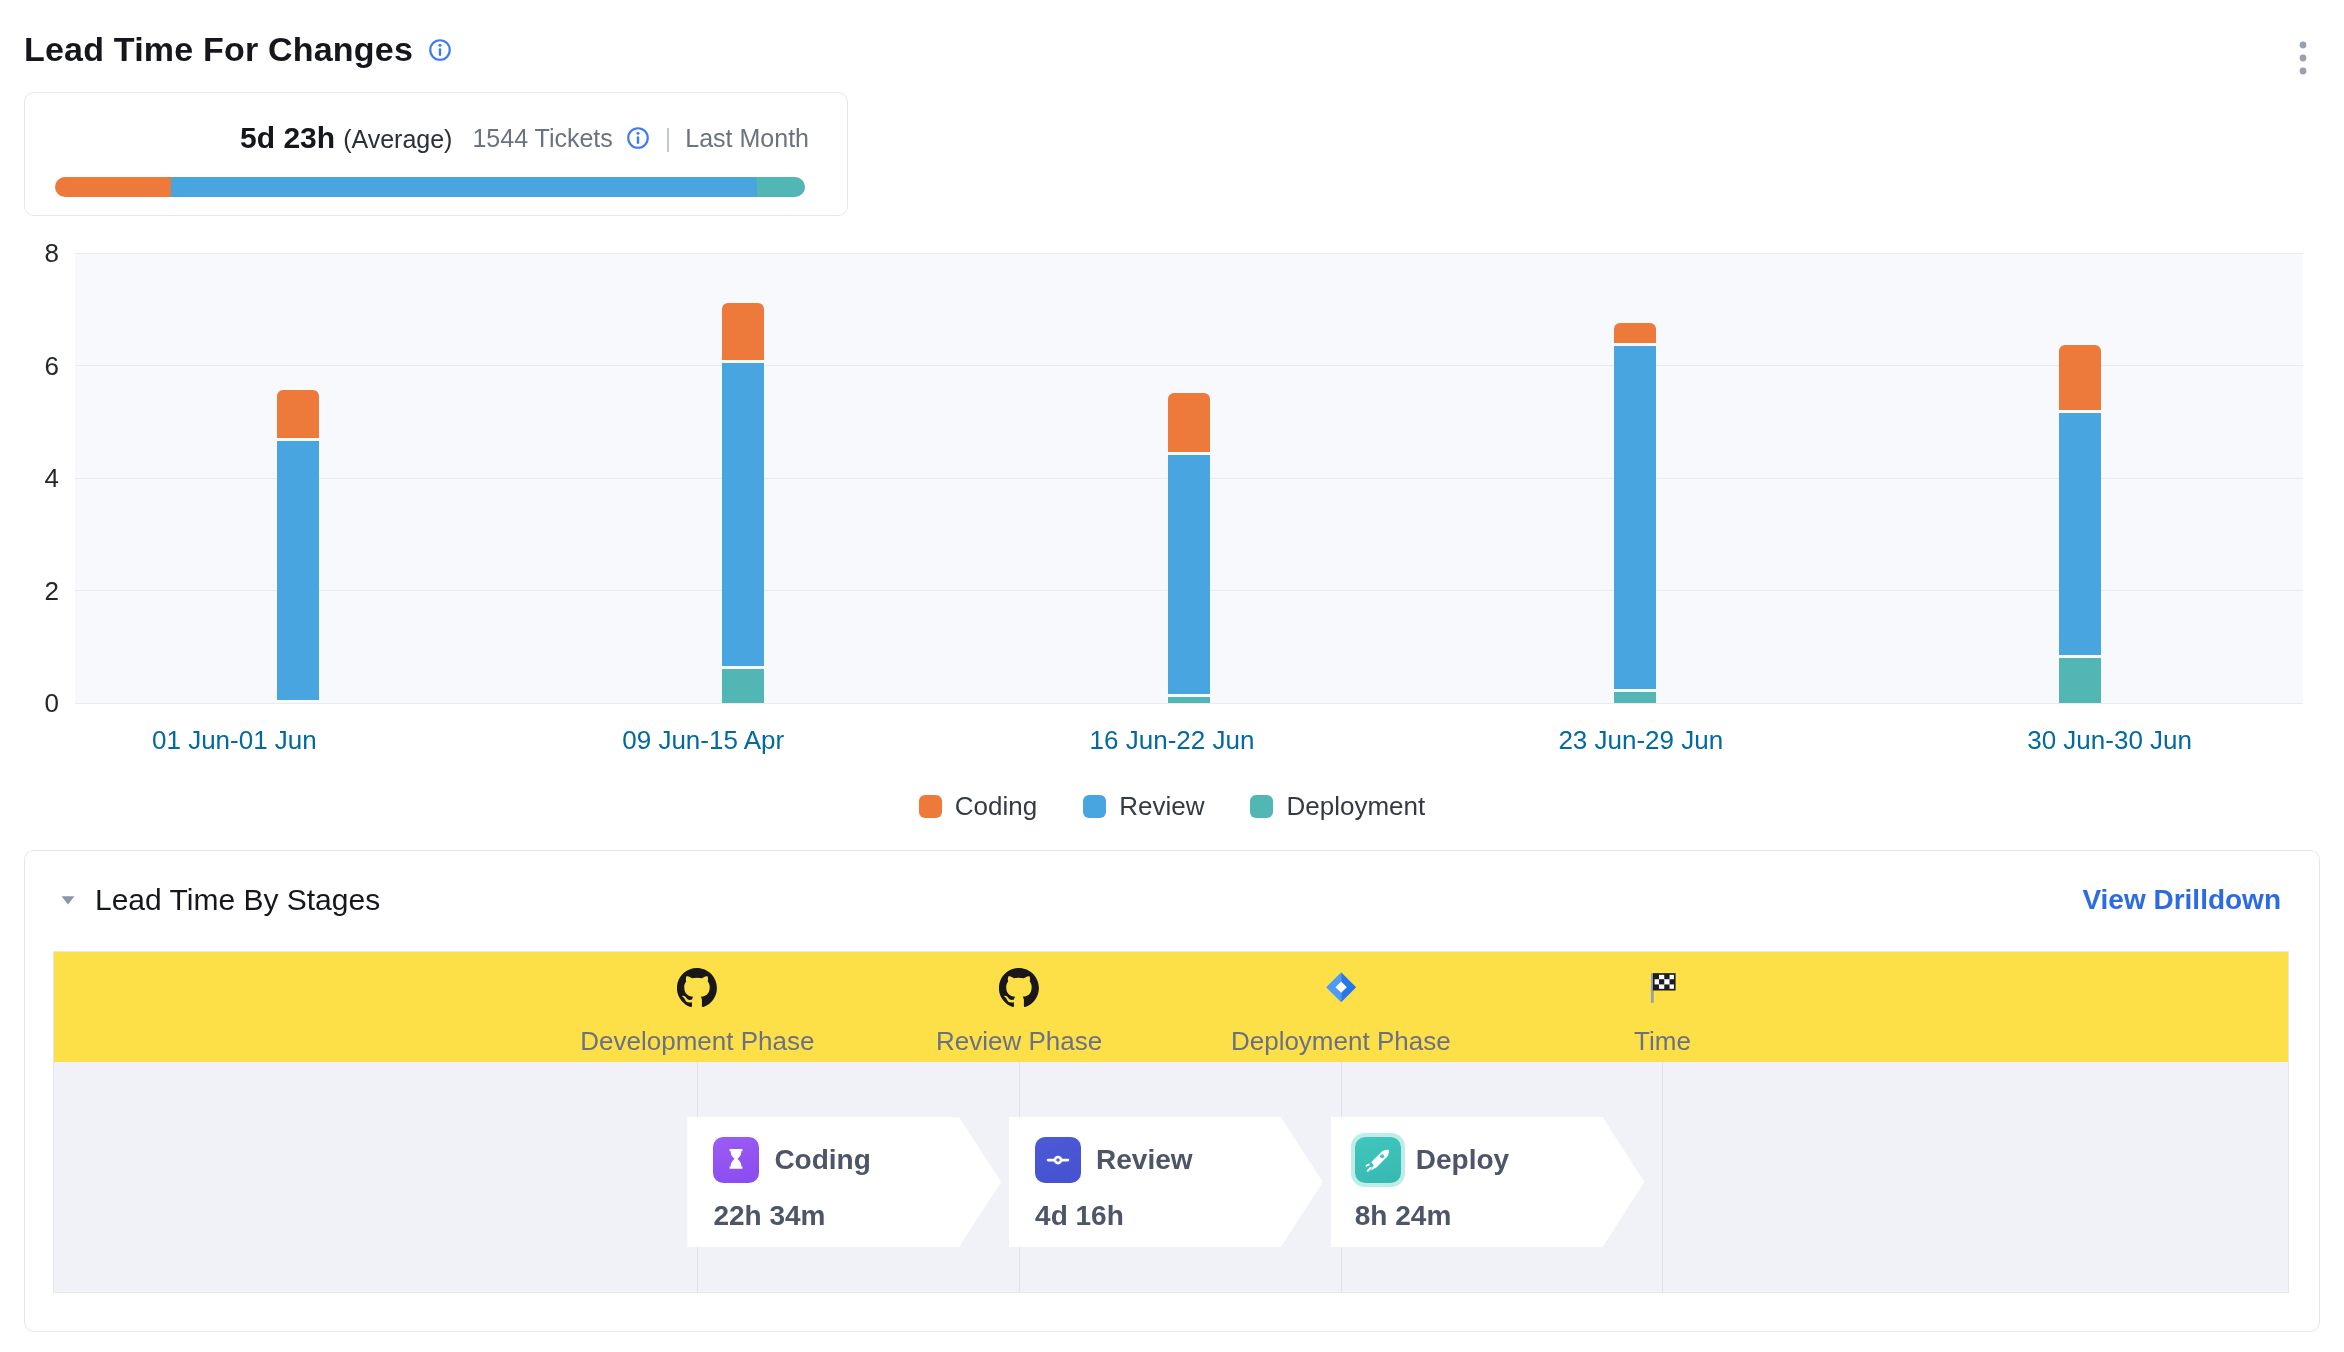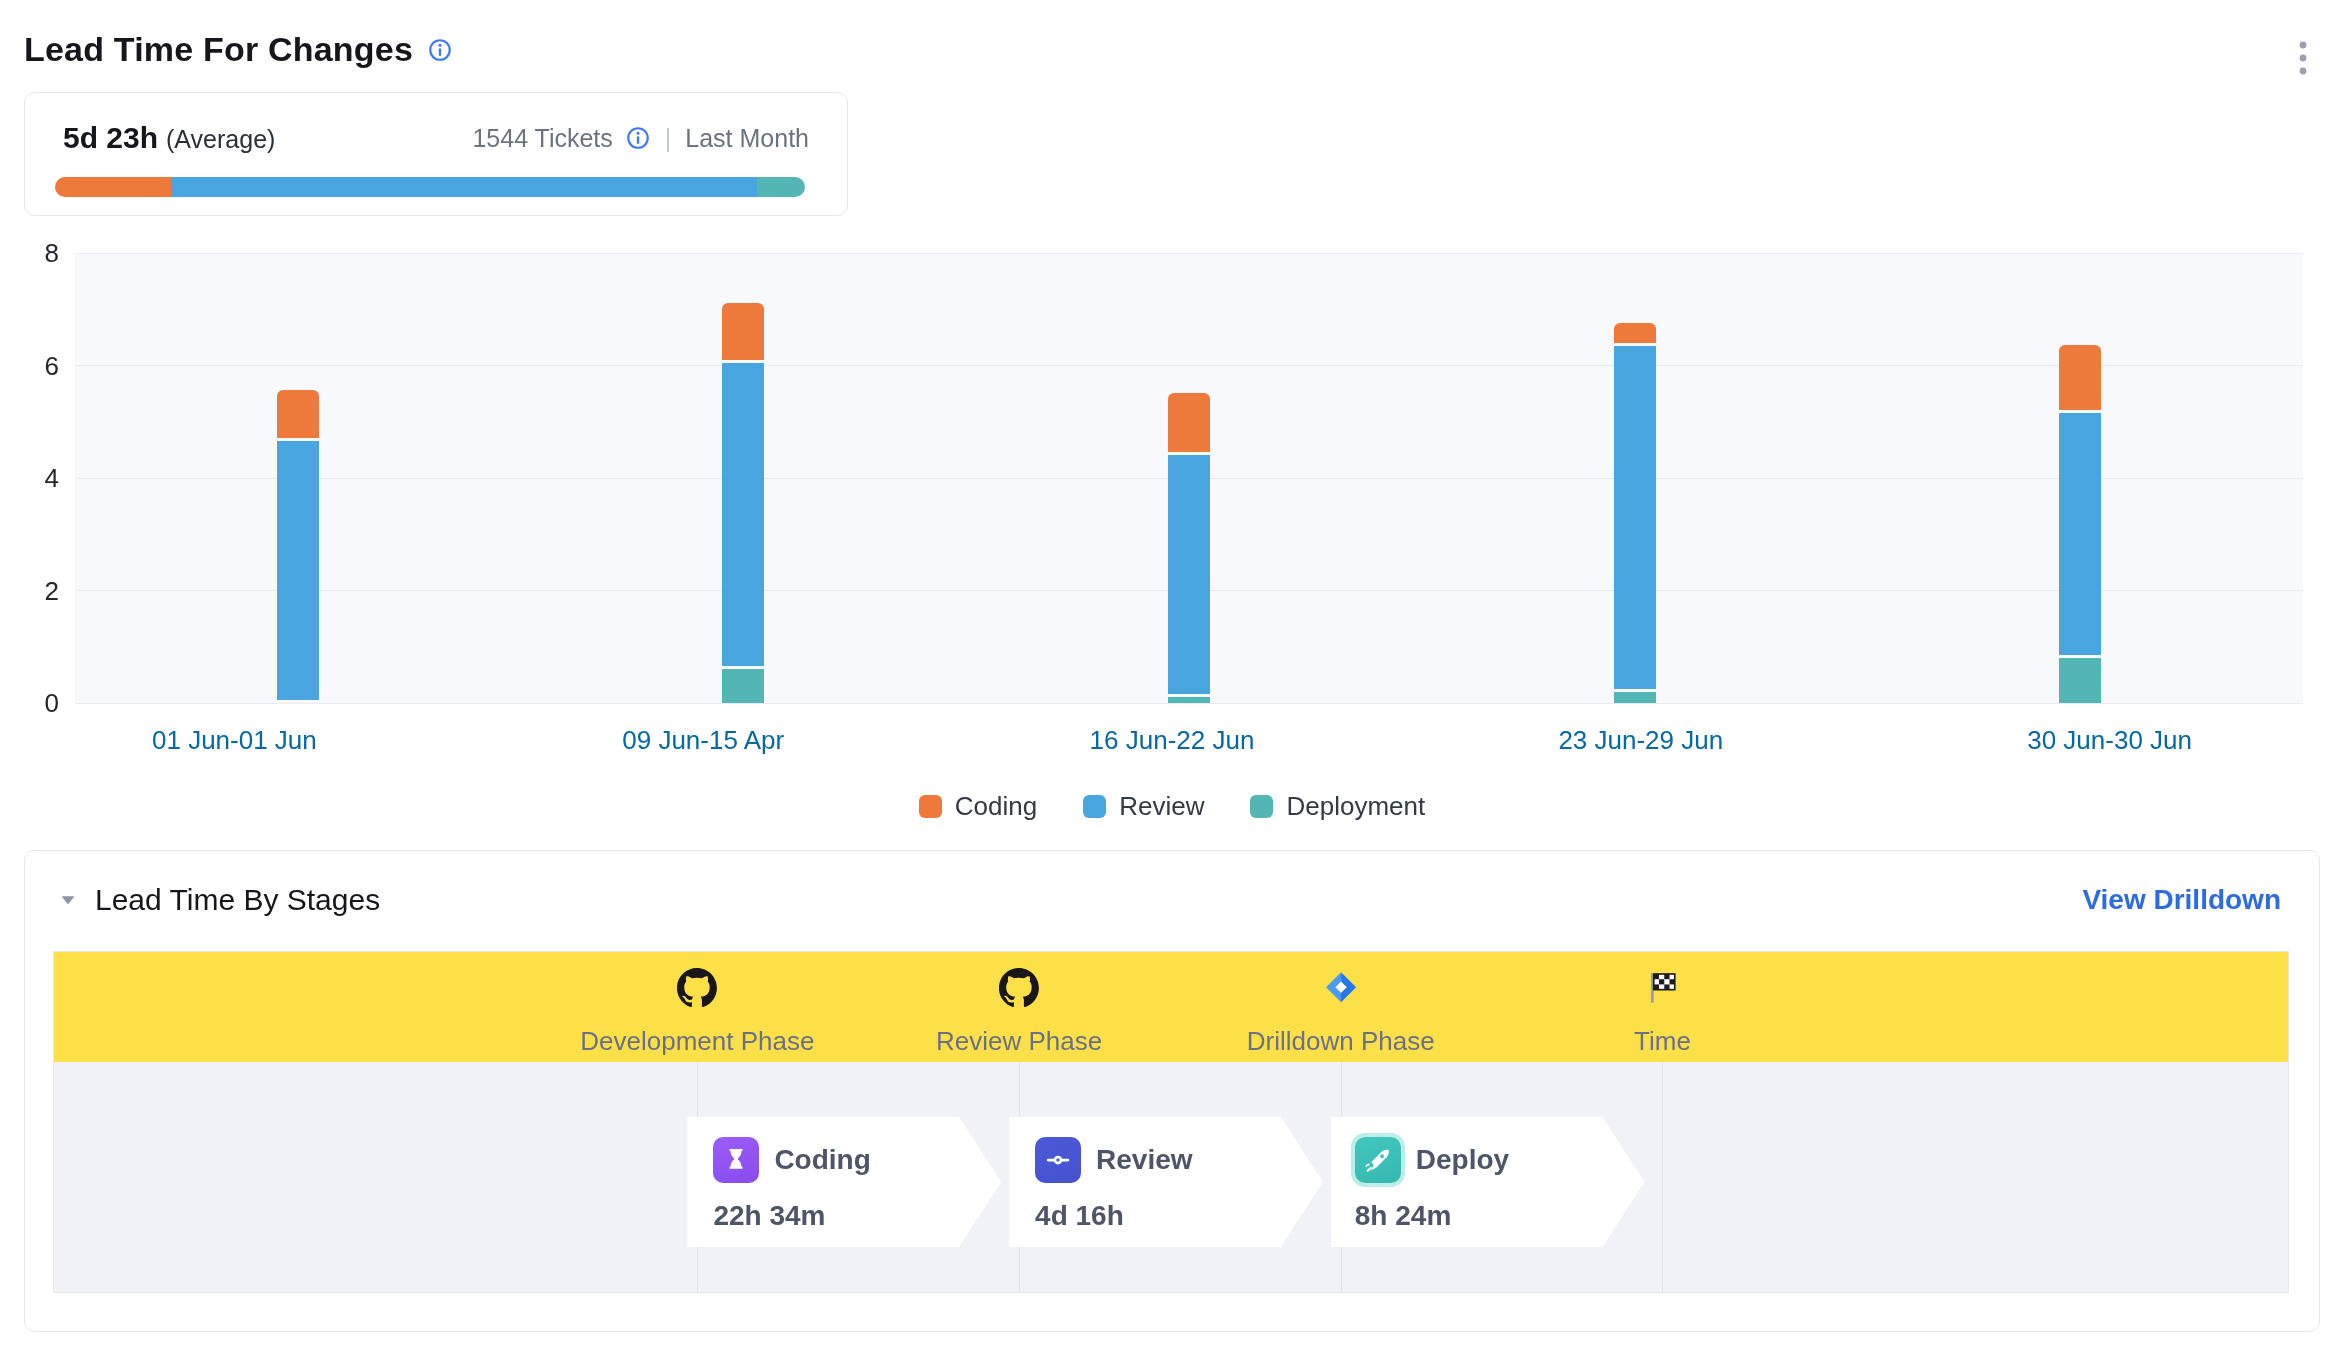--- a/index.html
+++ b/index.html
@@ -10,21 +10,21 @@
   
   .page-header { position:absolute; left:24px; top:30px; right:24px; display:flex; justify-content:space-between; align-items:flex-start; }
   .title-wrap { display:flex; align-items:center; gap:14px; }
   .page-title { font-size:34px; font-weight:700; color:#15171d; letter-spacing:.2px; }
   .info-icon { display:inline-flex; align-items:center; }
   .kebab { padding:6px 10px; cursor:pointer; margin-top:2px; }
 
   
   .summary-card { position:absolute; left:24px; top:92px; width:824px; height:124px;
     border:1px solid #e5e7eb; border-radius:10px; background:#fff; }
-  .summary-row { display:flex; justify-content:space-between; align-items:center; padding:28px 38px 0 38px; }
+  .summary-row { display:flex; justify-content:flex-end; align-items:center; padding:28px 38px 0 38px; }
   .avg-value { font-size:30px; font-weight:700; color:#15171d; }
   .avg-label { font-size:25px; color:#2b2f38; margin-left:8px; }
   .summary-meta { display:flex; align-items:center; gap:12px; font-size:25px; color:#6b7280;margin-left:20px; }
   .meta-sep { color:#c3c7cf; margin:0 2px; }
   .progress { position:absolute; left:30px; right:42px; bottom:18px; height:20px;
     border-radius:10px; overflow:hidden; display:flex; background:#eef0f4; }
   .progress-seg { height:100%; }
 
   
   .chart { position:absolute; left:0; top:253px; width:2344px; height:600px; }
@@ -190,21 +190,21 @@
                 <path fill="#191717" d="M8 0C3.58 0 0 3.58 0 8c0 3.54 2.29 6.53 5.47 7.59.4.07.55-.17.55-.38 0-.19-.01-.82-.01-1.49-2.01.37-2.53-.49-2.69-.94-.09-.23-.48-.94-.82-1.13-.28-.15-.68-.52-.01-.53.63-.01 1.08.58 1.23.82.72 1.21 1.87.87 2.33.66.07-.52.28-.87.51-1.07-1.78-.2-3.64-.89-3.64-3.95 0-.87.31-1.59.82-2.15-.08-.2-.36-1.02.08-2.12 0 0 .67-.21 2.2.82.64-.18 1.32-.27 2-.27s1.36.09 2 .27c1.53-1.04 2.2-.82 2.2-.82.44 1.1.16 1.92.08 2.12.51.56.82 1.27.82 2.15 0 3.07-1.87 3.75-3.65 3.95.29.25.54.73.54 1.48 0 1.07-.01 1.93-.01 2.2 0 .21.15.46.55.38A8.01 8.01 0 0 0 16 8c0-4.42-3.58-8-8-8z"></path>
               </svg></span>
             <span class="phase-label">Review Phase</span>
           </div>
           <div class="phase" style="left: 57.6%;">
             <span><svg width="40" height="40" viewBox="0 0 24 24">
                 <path d="M12 2.5 L3 11.5 L12 20.5 Z" fill="#4D9BF8"></path>
                 <path d="M12 2.5 L21 11.5 L12 20.5 Z" fill="#2577EA"></path>
                 <path d="M12 8.1 L15.4 11.5 L12 14.9 L8.6 11.5 Z" fill="#ffffff"></path>
               </svg></span>
-            <span class="phase-label">Drilldown Phase</span>
+            <span class="phase-label">Deployment Phase</span>
           </div>
           <div class="phase" style="left: 72%;">
             <span><svg width="40" height="40" viewBox="0 0 24 24">
                 <rect x="5" y="3" width="1.7" height="18" rx="0.8" fill="#9aa0ab"></rect>
                 <rect x="6.7" y="3.6" width="12.6" height="9.4" fill="#ffffff" stroke="#1d1d1d" stroke-width="1"></rect>
                 <rect x="6.7" y="3.6" width="3.15" height="3.13" fill="#1d1d1d"></rect>
                 <rect x="13" y="3.6" width="3.15" height="3.13" fill="#1d1d1d"></rect>
                 <rect x="9.85" y="6.73" width="3.15" height="3.13" fill="#1d1d1d"></rect>
                 <rect x="16.15" y="6.73" width="3.15" height="3.13" fill="#1d1d1d"></rect>
                 <rect x="6.7" y="9.86" width="3.15" height="3.13" fill="#1d1d1d"></rect>

